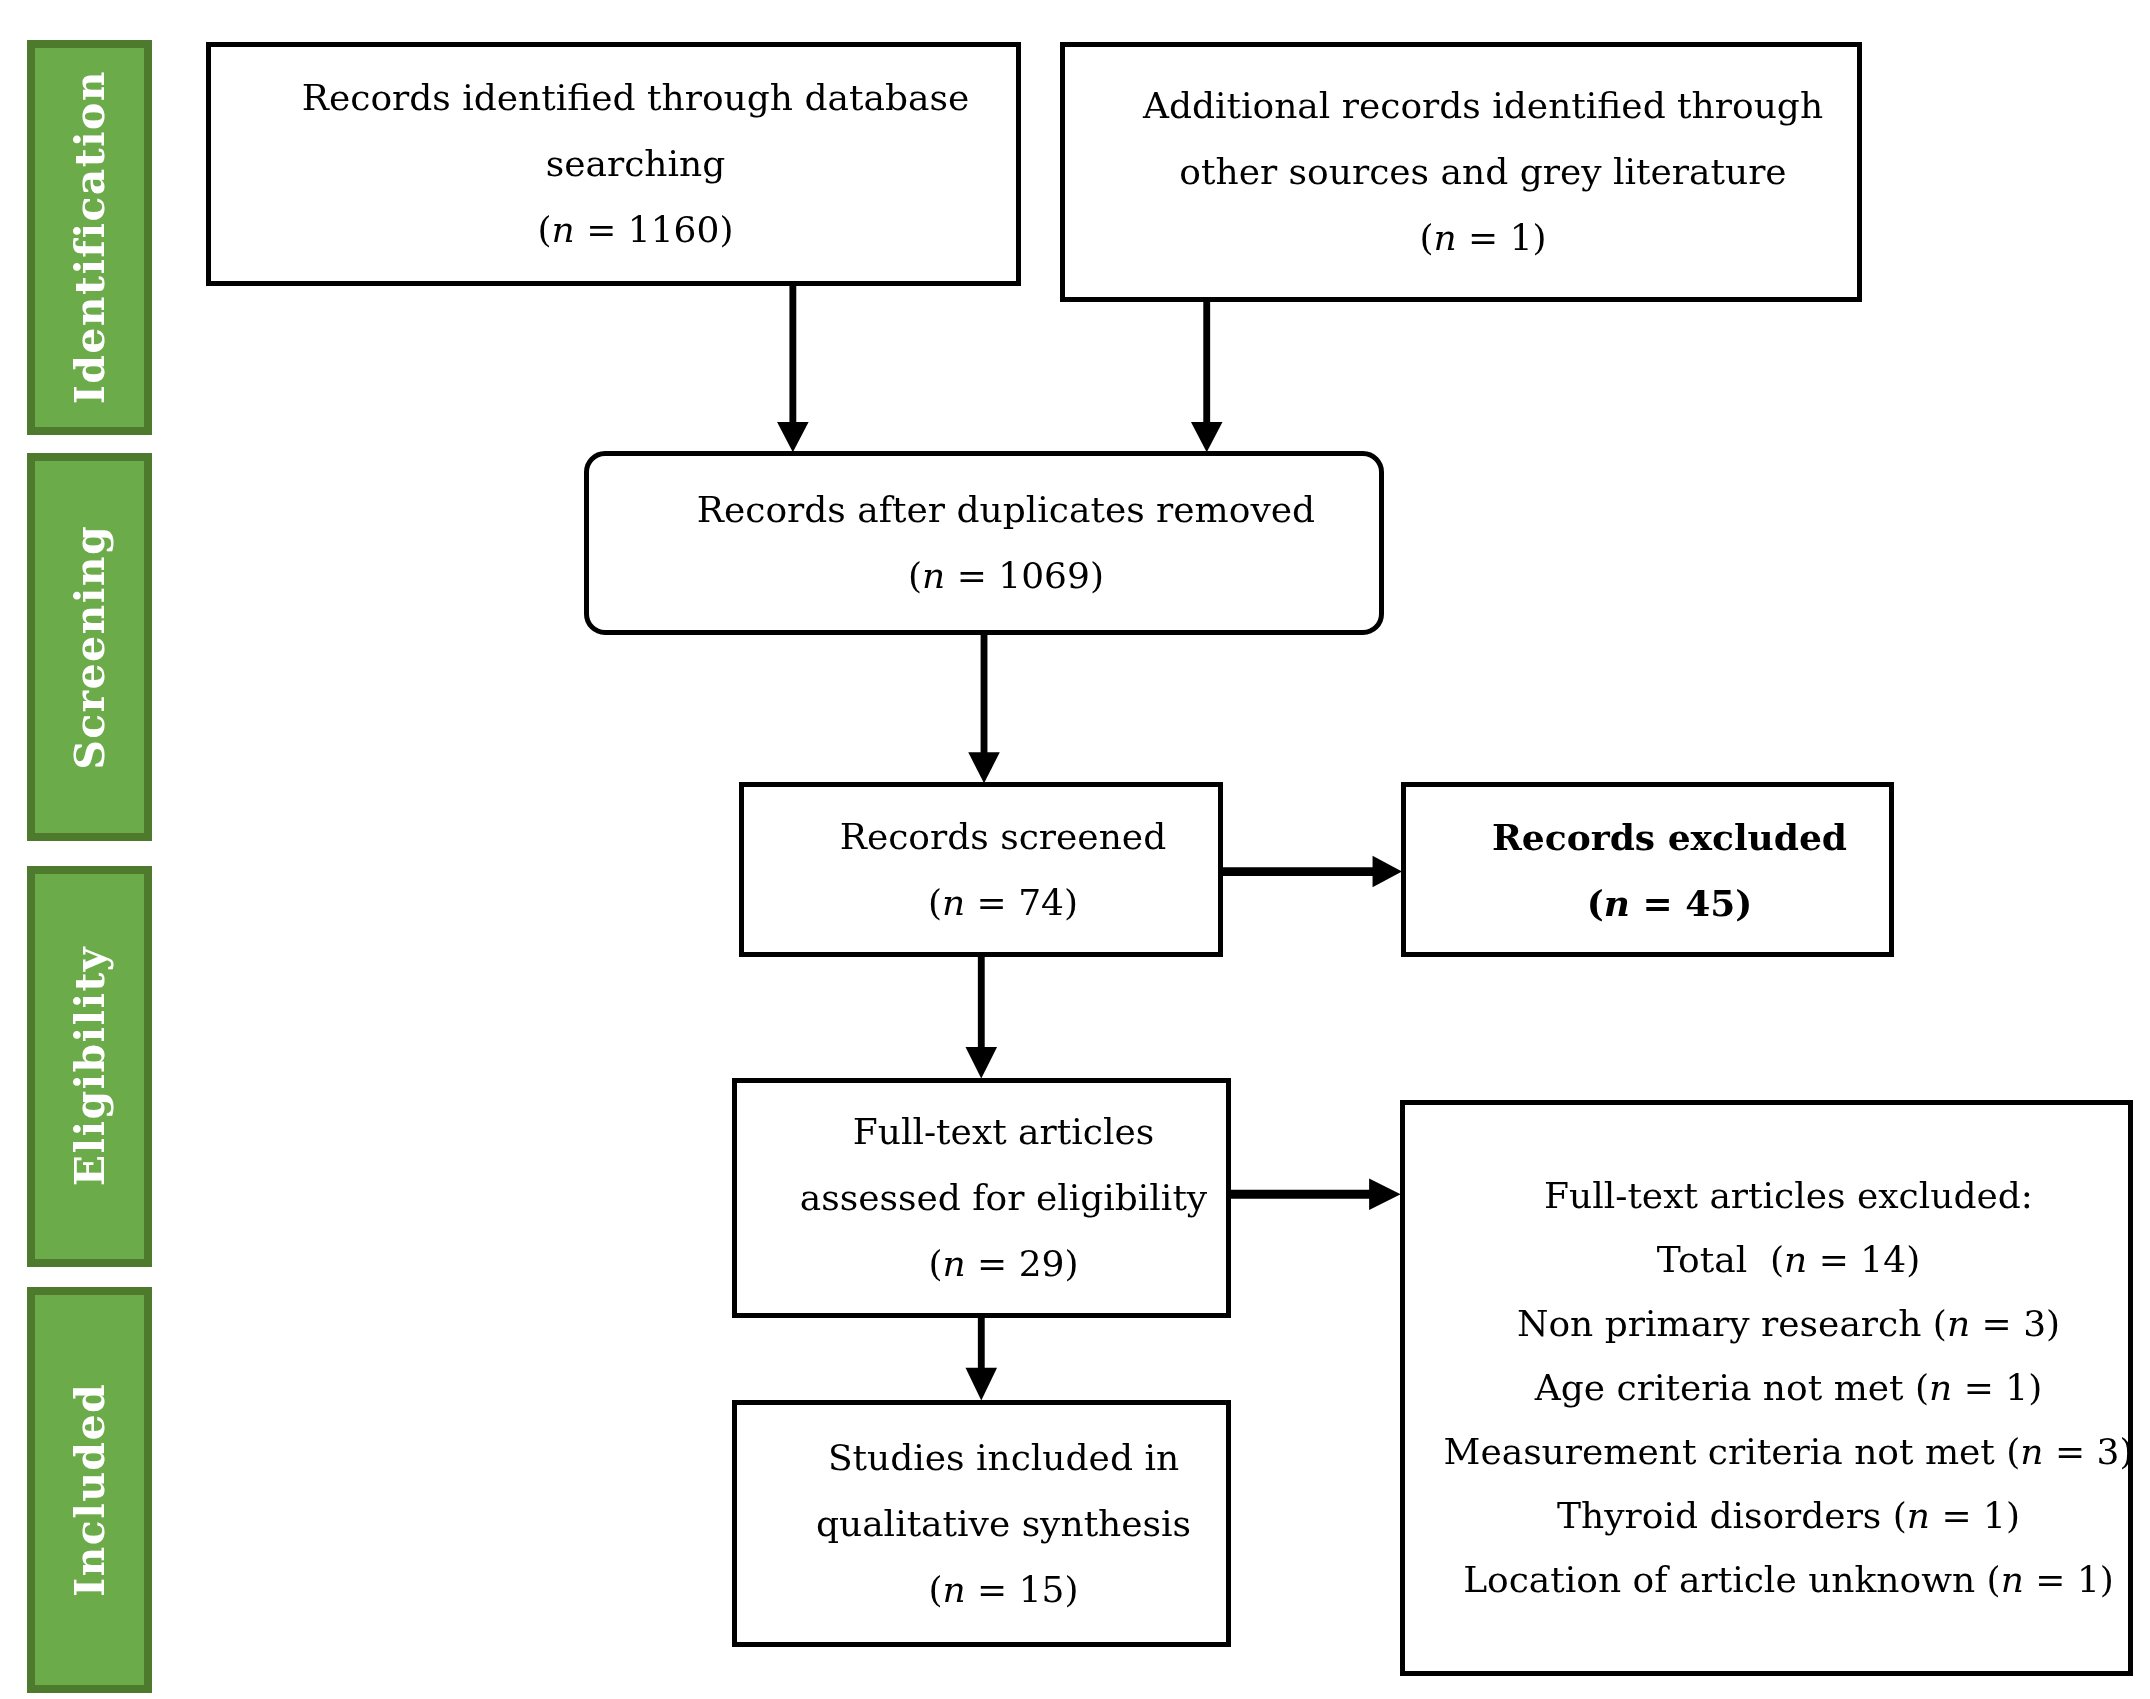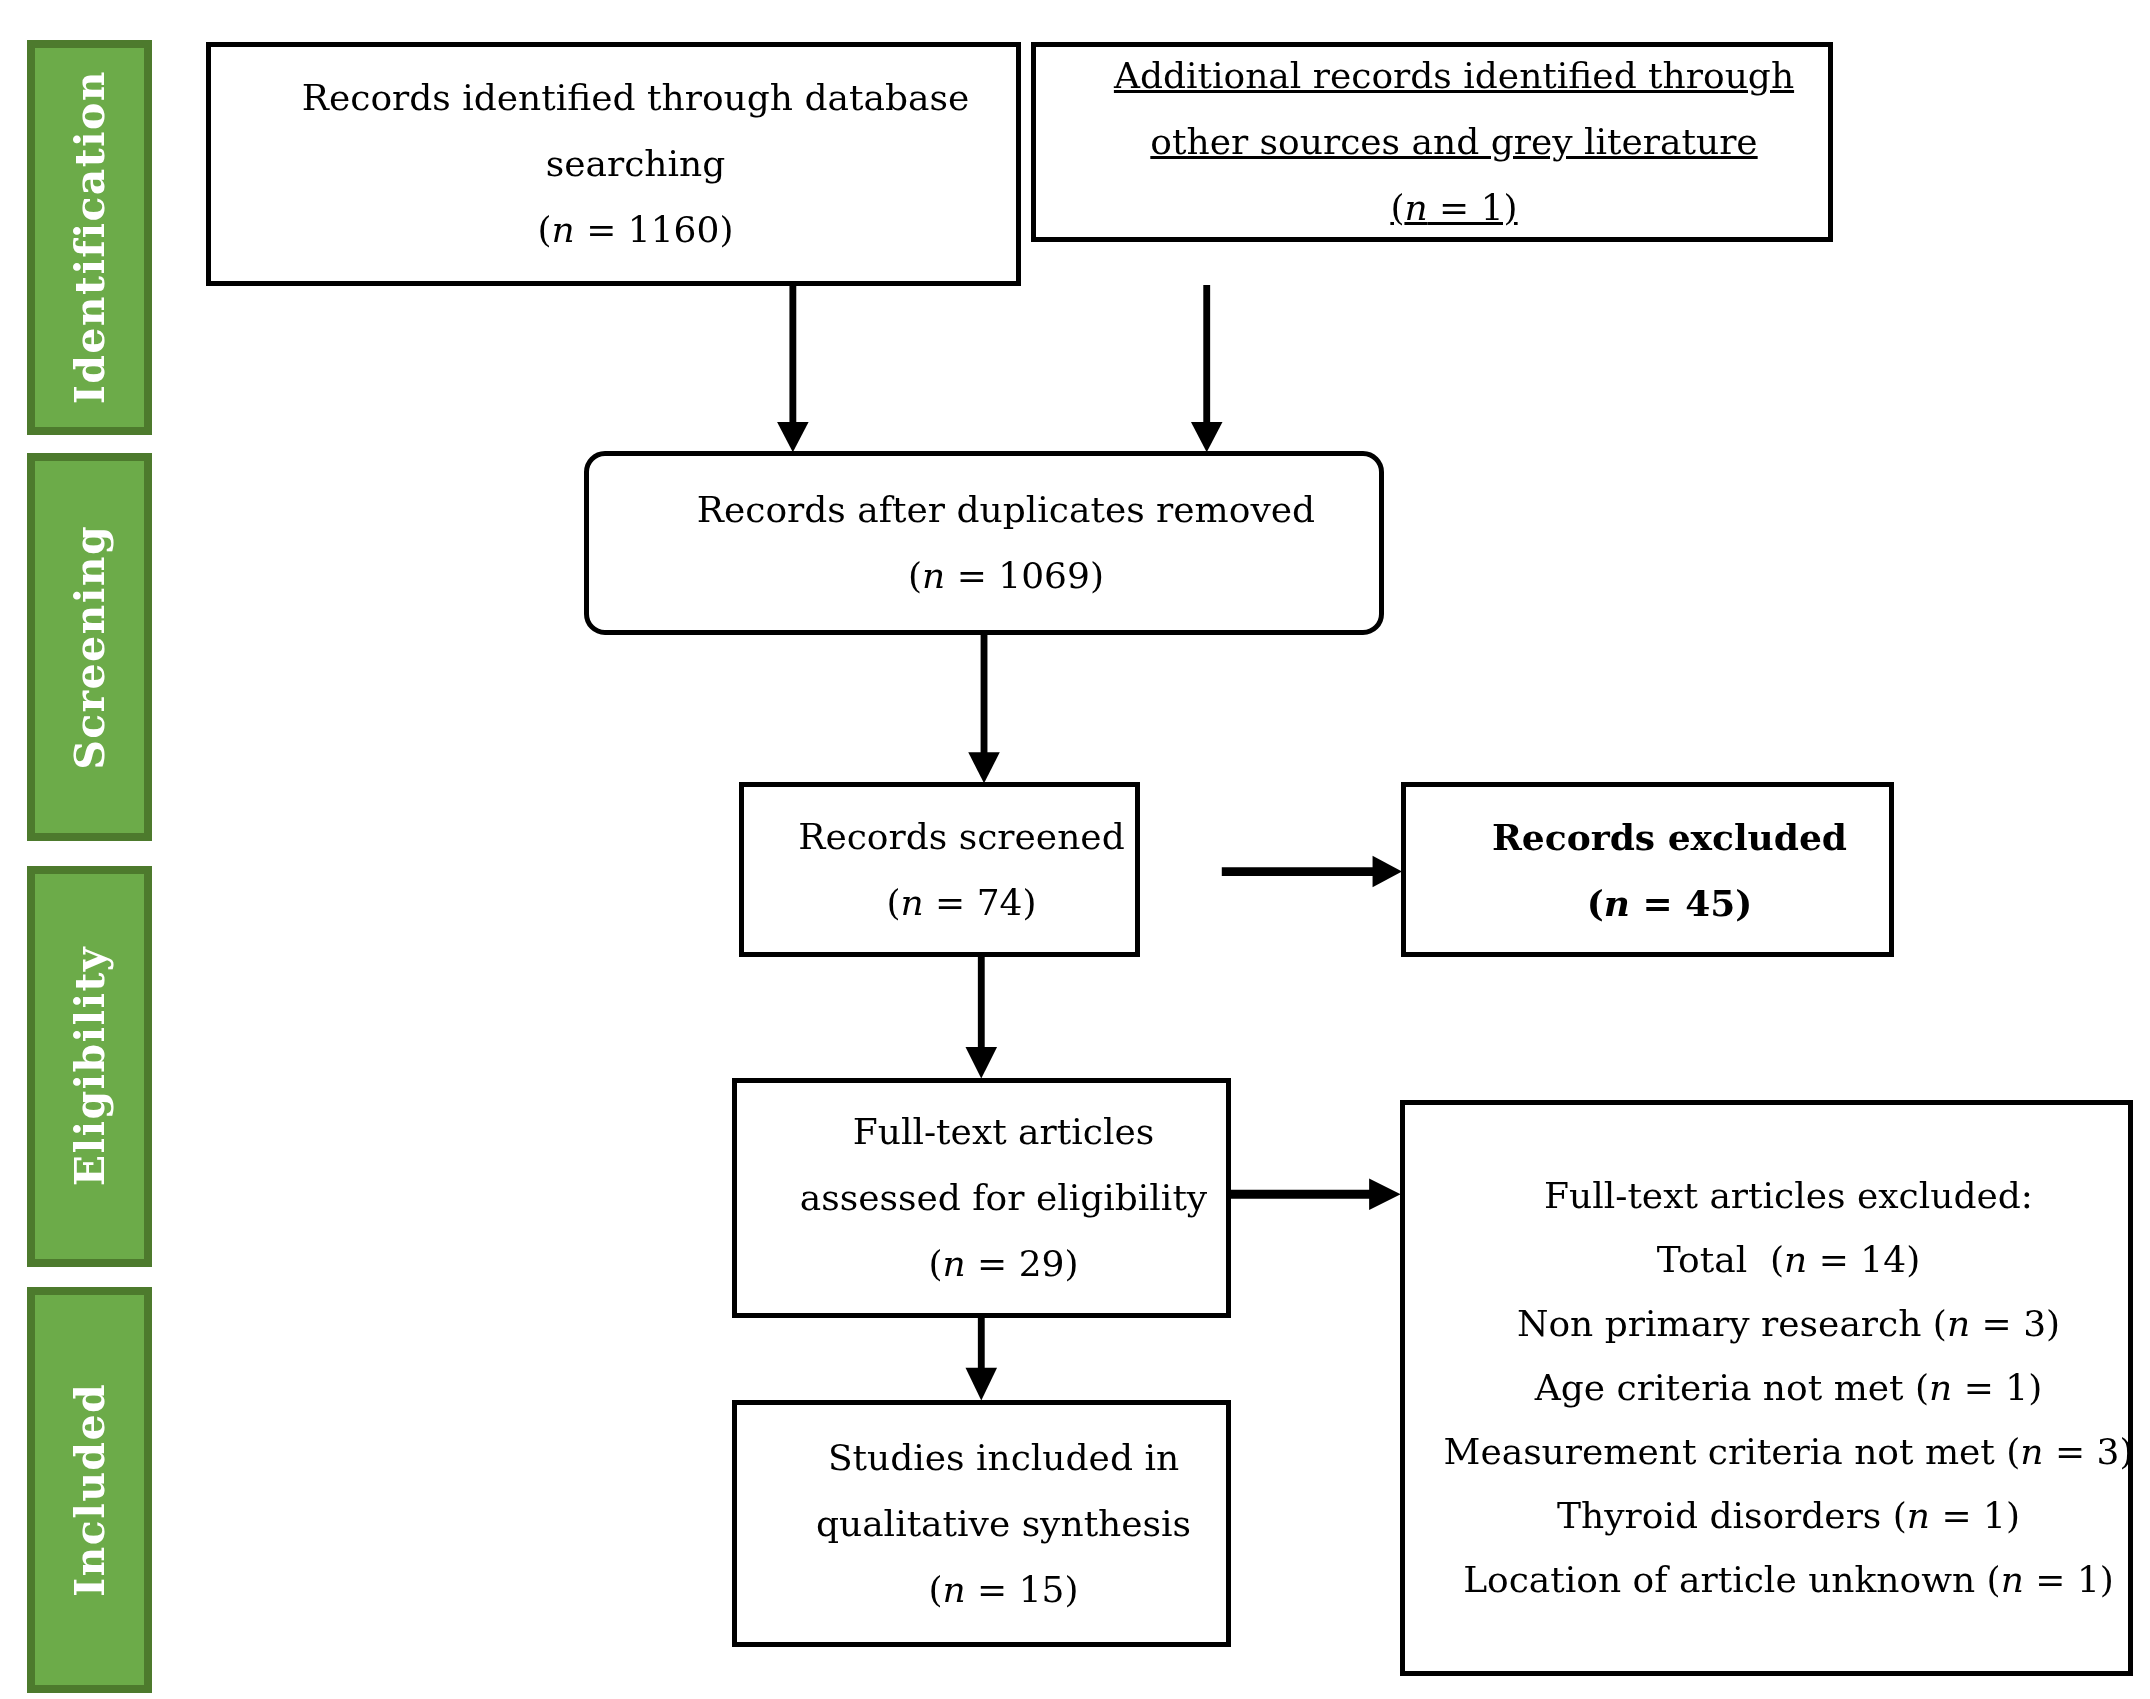--- a/index.html
+++ b/index.html
@@ -64,23 +64,23 @@
     text-align: center;
     color: var(--text, #000000);
     font-size: 36px;
     line-height: 66px;
     padding-left: 44px;
   }
   .fbox .line { white-space: nowrap; }
   .fbox .line i { font-style: italic; }
 
   .box-identified  { left: 206px;  top: 42px;   width: 815px; height: 244px; }
-  .box-additional  { left: 1031px; top: 42px;   width: 802px; height: 200px; text-decoration: underline; }
+  .box-additional  { left: 1060px; top: 42px;   width: 802px; height: 260px; }
   .box-dedup       { left: 584px;  top: 451px;  width: 800px; height: 184px; border-radius: 21px; }
-  .box-screened    { left: 739px; top: 782px; width: 401px;  height: 175px; }
+  .box-screened    { left: 739px; top: 782px; width: 484px;  height: 175px; }
   .box-excluded    { left: 1401px; top: 782px; width: 493px;  height: 175px; font-weight: bold; }
   .box-fulltext    { left: 732px; top: 1078px; width: 499px;  height: 240px; }
   .box-ft-excluded { left: 1400px; top: 1100px; width: 733px; height: 576px; line-height: 64px; }
   .box-included    { left: 732px; top: 1400px; width: 499px;  height: 247px; }
 </style>
 </head>
 <body>
 
 <div class="canvas">
 

